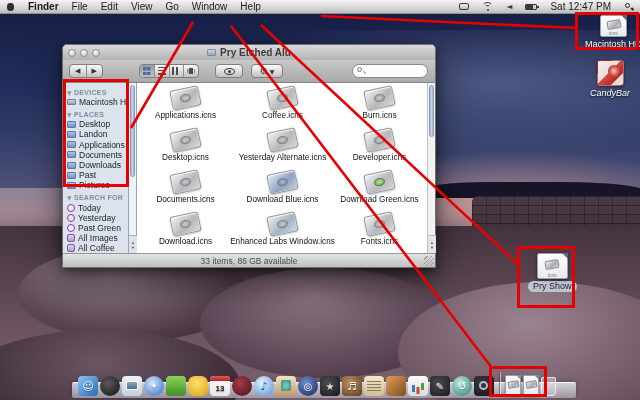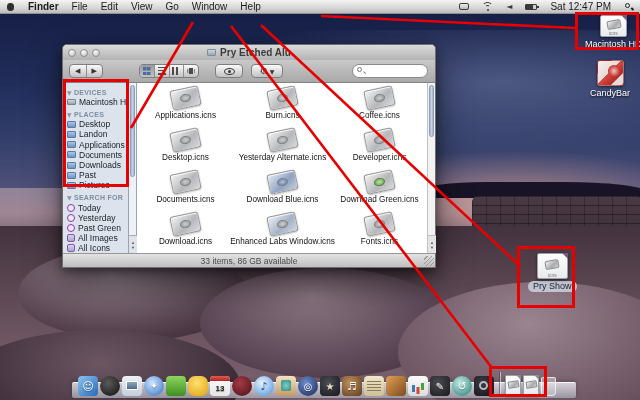--- a/index.html
+++ b/index.html
@@ -274,21 +274,21 @@
 
   <div class="dicon" style="left:585px;top:15px;">
     <div class="page">
       <span class="ear"></span>
         <span class="mini"></span>
       <span class="bdg">icns</span>
     </div>
     <div class="dlabel">Macintosh HD</div>
   </div>
 
-  <div class="dicon" style="left:590px;top:60px;">
+  <div class="dicon" style="left:590px;top:60px;font-style:italic;">
     <div class="candy">
         <i></i>
       </div>
     <div class="dlabel">CandyBar</div>
   </div>
 
   <div class="dicon" style="left:528px;top:253px;">
     <div class="page" style="width:31px;height:26px;">
       <span class="ear"></span>
         <span class="mini" style="left:7px;top:6px;"></span>
@@ -402,47 +402,47 @@
       <div class="sitem">
           <span class="sic ic-clock"></span>
           <span>Past Green</span>
         </div>
       <div class="sitem">
           <span class="sic ic-smart"></span>
           <span>All Images</span>
         </div>
       <div class="sitem">
           <span class="sic ic-smart"></span>
-          <span>All Icons</span>
+          <span>All Coffee</span>
         </div>
 
     </div>
     <div class="sscroll">
       <span class="thumb"></span>
       <span class="sarrows">▲<br>▼</span>
     </div>
 
     <div class="filegrid">
       <div class="cell">
           <div class="plate">
             <i></i>
           </div>
           <div class="fname">Applications.icns</div>
         </div>
       <div class="cell">
           <div class="plate">
             <i></i>
           </div>
+          <div class="fname">Coffee.icns</div>
+        </div>
+      <div class="cell">
+          <div class="plate">
+            <i></i>
+          </div>
           <div class="fname">Burn.icns</div>
-        </div>
-      <div class="cell">
-          <div class="plate">
-            <i></i>
-          </div>
-          <div class="fname">Coffee.icns</div>
         </div>
       <div class="cell">
           <div class="plate">
             <i></i>
           </div>
           <div class="fname">Desktop.icns</div>
         </div>
       <div class="cell">
           <div class="plate">
             <i></i>

